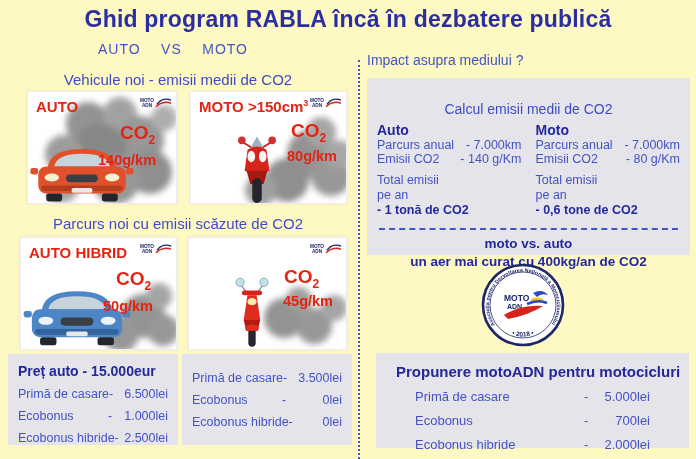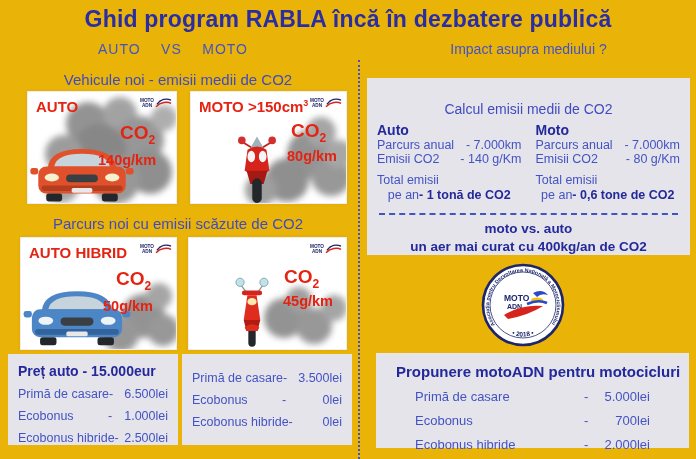--- a/index.html
+++ b/index.html
@@ -1,23 +1,23 @@
 <!DOCTYPE html>
 <html><head>
 <meta charset="utf-8">
 <style>
   html,body{margin:0;padding:0;background:#ffffff;}
-  #canvas{position:relative;width:696px;height:459px;background:#eab308;overflow:hidden;
+  #canvas{position:relative;width:696px;height:459px;background:#fef9c3;overflow:hidden;
           font-family:"Liberation Sans",sans-serif;}
   
   .title{position:absolute;top:6px;left:0;width:100%;text-align:center;
          font-size:23px;font-weight:bold;color:#2b2ea3;letter-spacing:.2px;}
   .versus{position:absolute;top:41px;left:98px;width:150px;display:flex;
           justify-content:space-between;color:#4353c4;font-size:14px;letter-spacing:1px;}
-  .impact-q{position:absolute;top:41px;left:367px;width:323px;text-align:center;
+  .impact-q{position:absolute;top:52px;left:367px;width:323px;
             color:#4353c4;font-size:14px;}
   .vdivider{position:absolute;left:358px;top:60px;height:399px;width:0;
             border-left:2px dotted #4353c4;}
   
   .sec-heading{position:absolute;left:0;width:356px;text-align:center;
                color:#3f4bc0;font-size:15px;}
   .card{position:absolute;background:#fff;border:1px solid #edecf3;
         box-shadow:0 0 3px rgba(40,40,90,.08);overflow:hidden;}
   .card .smoke{position:absolute;z-index:1;}
   .card .vehicle{position:absolute;z-index:3;}
@@ -37,21 +37,21 @@
   .prow .lbl{flex:1;} .prow .dsh{width:8px;} .prow .val{width:52px;text-align:right;}
   
   .calcbox{position:absolute;left:367px;top:78px;width:323px;height:177px;padding:8px 10px;}
   .calc-title{text-align:center;color:#3f4bc0;font-size:14px;margin-top:15px;}
   .calc-cols{display:flex;gap:14px;margin-top:5px;}
   .calc-col{flex:1;min-width:0;}
   .col-name{font-weight:bold;color:#23289b;font-size:14px;}
   .crow{display:flex;justify-content:space-between;font-size:12.5px;color:#4353c4;
         white-space:nowrap;}
   .ctotal{margin-top:7px;font-size:12.5px;color:#4353c4;line-height:1.2;}
-  .ctotal .l2{display:flex;justify-content:center;white-space:nowrap;}
+  .ctotal .l2{display:flex;justify-content:center;white-space:nowrap;flex-direction:column;}
   .ctotal .tv{font-weight:bold;color:#23289b;}
   .calc-divider{border-top:2px dashed #4353c4;margin:10px 2px 5px 2px;}
   .conclusion{text-align:center;color:#23289b;font-weight:bold;font-size:13.5px;line-height:1.3;}
   .biglogo{position:absolute;left:481px;top:263px;width:84px;height:84px;}
   .propbox{position:absolute;left:376px;top:353px;width:313px;height:95px;padding:10px 20px;}
   .prop-title{text-align:center;font-weight:bold;color:#23289b;font-size:15px;white-space:nowrap;}
   .prop-rows{width:235px;margin:2px auto 0 auto;}
   .prop-rows .prow{font-size:13px;margin-top:9px;}
   .prop-rows .val{width:58px;}
 </style>

